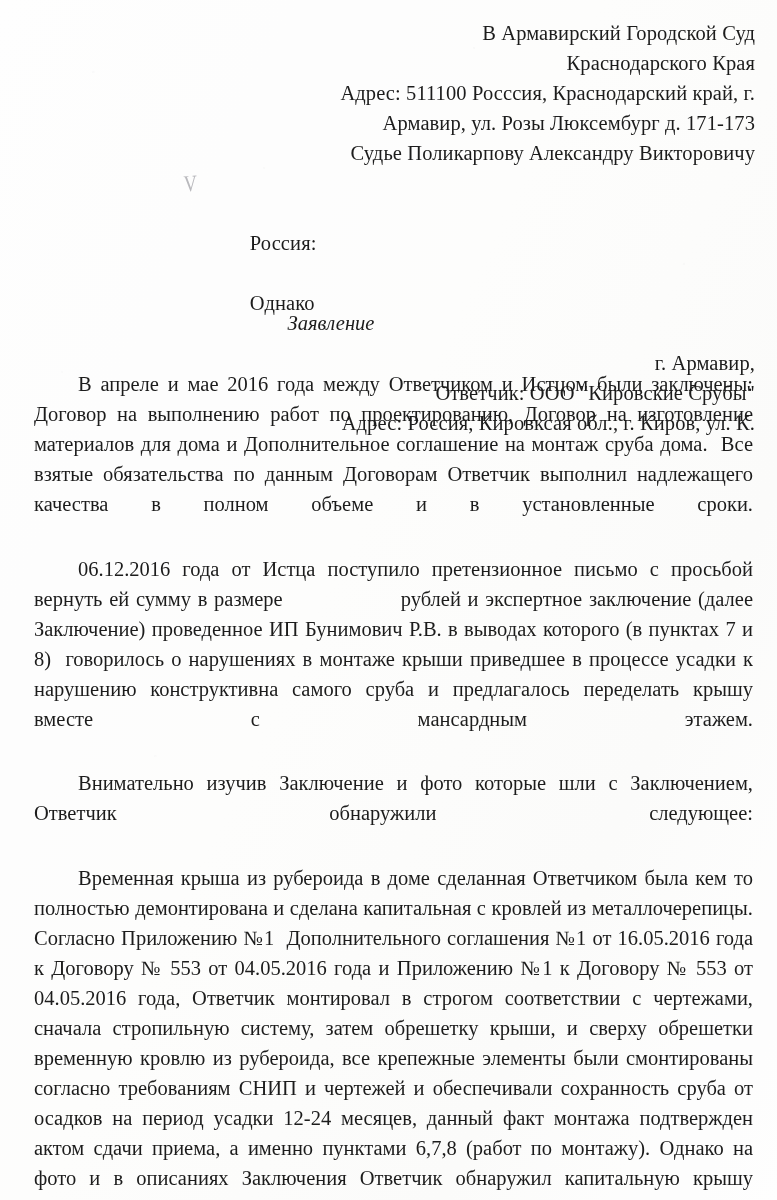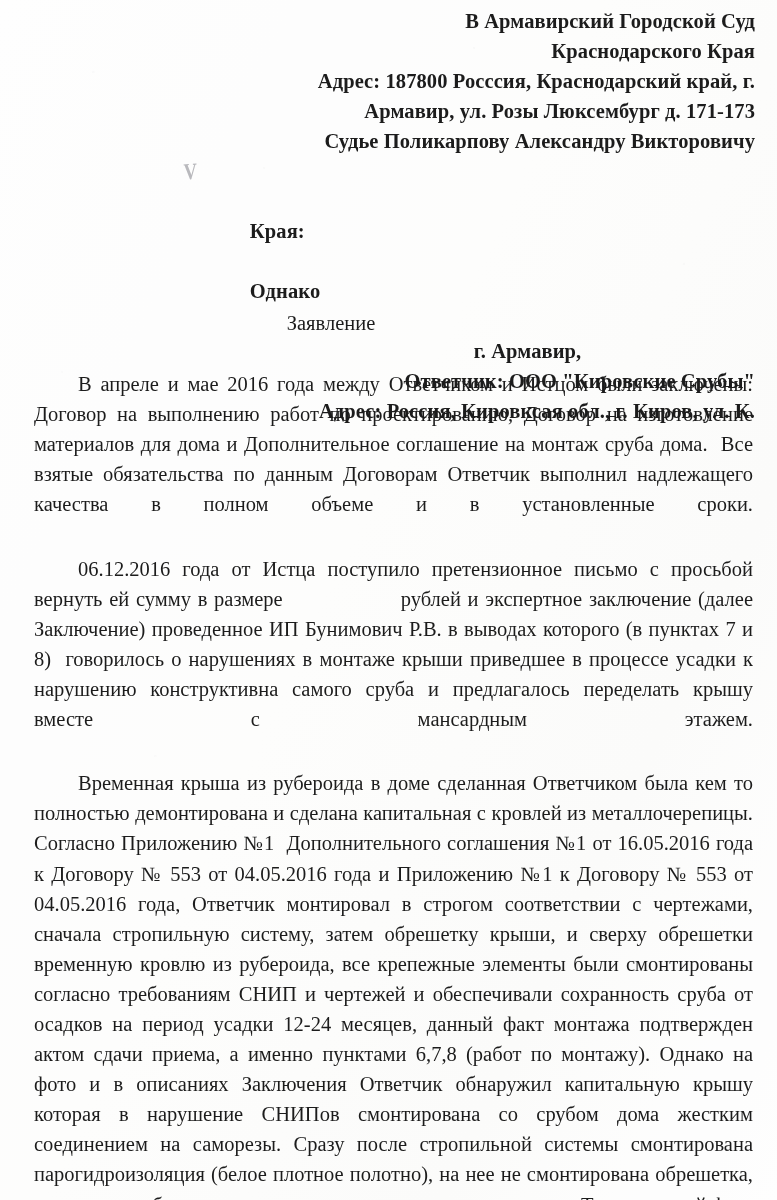--- a/index.html
+++ b/index.html
@@ -37,38 +37,37 @@
     opacity: .9;
   }
   #content {
     position: relative;
     z-index: 2;
   }
 
   
   .header-block {
     position: absolute;
-    top: 6px;
+    top: 18px;
     left: 30px;
     width: 725px;
     text-align: right;
     font-size: 20.5px;
     line-height: 30px;
     letter-spacing: .1px;
-    font-weight: bold;
   }
   .header-line { white-space: pre-wrap; }
   
   .header-line.frag-plaintiff {
     text-align: left;
     padding-left: 178px;
     position: relative;
   }
   .header-line.frag-city {
-    text-align: center;
+    text-align: right;
     padding-left: 270px;
   }
   .gap-name {
     display: inline-block;
     width: 92px;
   }
   .check-mark {
     position: absolute;
     left: 152px;
     top: 1px;
@@ -82,20 +81,21 @@
   .doc-title {
     position: absolute;
     top: 309px;
     left: 0;
     width: 650px;
     text-align: center;
     font-size: 20.5px;
     line-height: 28px;
     padding-left: 12px;
     box-sizing: border-box;
+    font-style: italic;
   }
 
   
   .body-block {
     position: absolute;
     top: 365px;
     left: 30px;
     width: 727px;
     font-size: 20.5px;
     line-height: 30.1px;
@@ -124,44 +124,45 @@
 <body>
 
 <div id="page">
   <div id="paper-texture"></div>
 
   <div id="content">
 
     <div class="header-block">
       <div class="header-line">В Армавирский Городской Суд</div>
       <div class="header-line">Краснодарского Края</div>
-      <div class="header-line">Адрес: 187800 Росссия, Краснодарский край, г.</div>
+      <div class="header-line">Адрес: 511100 Росссия, Краснодарский край, г.</div>
       <div class="header-line">Армавир, ул. Розы Люксембург д. 171-173</div>
       <div class="header-line">Судье Поликарпову Александру Викторовичу</div>
 
       <div class="header-line frag-plaintiff">
         <span class="check-mark">V</span>
-        <span>Края:</span>
+        <span>Россия:</span>
         <span class="gap-name"></span>
         <span>Однако</span>
       </div>
 
       <div class="header-line frag-city">г. Армавир,</div>
 
       <div class="header-line">Ответчик: ООО "Кировские Срубы"</div>
       <div class="header-line">Адрес: Россия, Кировксая обл., г. Киров, ул. К.</div>
     </div>
 
     <div class="doc-title">Заявление</div>
 
     <div class="body-block">
 
       <p class="para">В апреле и мае 2016 года между Ответчиком и Истцом были заключены: Договор на выполнению работ по проектированию, Договор на изготовление материалов для дома и Дополнительное соглашение на монтаж сруба дома.  Все взятые обязательства по данным Договорам Ответчик выполнил надлежащего качества в полном объеме и в установленные сроки.</p>
 
       <p class="para"><span>06.12.2016 года от Истца поступило претензионное письмо с просьбой вернуть ей сумму в размере</span><span class="gap-amount"></span><span>рублей и экспертное заключение (далее Заключение) проведенное ИП Бунимович Р.В. в выводах которого (в пунктах 7 и 8)  говорилось о нарушениях в монтаже крыши приведшее в процессе усадки к нарушению конструктивна самого сруба и предлагалось переделать крышу вместе с мансардным этажем.</span></p>
 
+      <p class="para">Внимательно изучив Заключение и фото которые шли с Заключением, Ответчик обнаружили следующее:</p>
 
       <p class="para last-left">Временная крыша из рубероида в доме сделанная Ответчиком была кем то полностью демонтирована и сделана капитальная с кровлей из металлочерепицы. Согласно Приложению №1  Дополнительного соглашения №1 от 16.05.2016 года к Договору № 553 от 04.05.2016 года и Приложению №1 к Договору № 553 от 04.05.2016 года, Ответчик монтировал в строгом соответствии с чертежами, сначала стропильную систему, затем обрешетку крыши, и сверху обрешетки временную кровлю из рубероида, все крепежные элементы были смонтированы согласно требованиям СНИП и чертежей и обеспечивали сохранность сруба от осадков на период усадки 12-24 месяцев, данный факт монтажа подтвержден актом сдачи приема, а именно пунктами 6,7,8 (работ по монтажу). Однако на фото и в описаниях Заключения Ответчик обнаружил капитальную крышу которая в нарушение СНИПов смонтирована со срубом дома жестким соединением на саморезы. Сразу после стропильной системы смонтирована парогидроизоляция (белое плотное полотно), на нее не смонтирована обрешетка, затем контр обрешетка и сверху кровля из металлочерепицы.  Также данный факт переделки крыши подтвердил в телефонном разговоре и сам Истец. Таким образом Экспертное Заключение делалось на капитальную крышу собранную другими лицами с нарушениями, приведшими  в последствии к расползанию стен сруба.</p>
 
     </div>
 
   </div>
 </div>
 
 </body></html>

